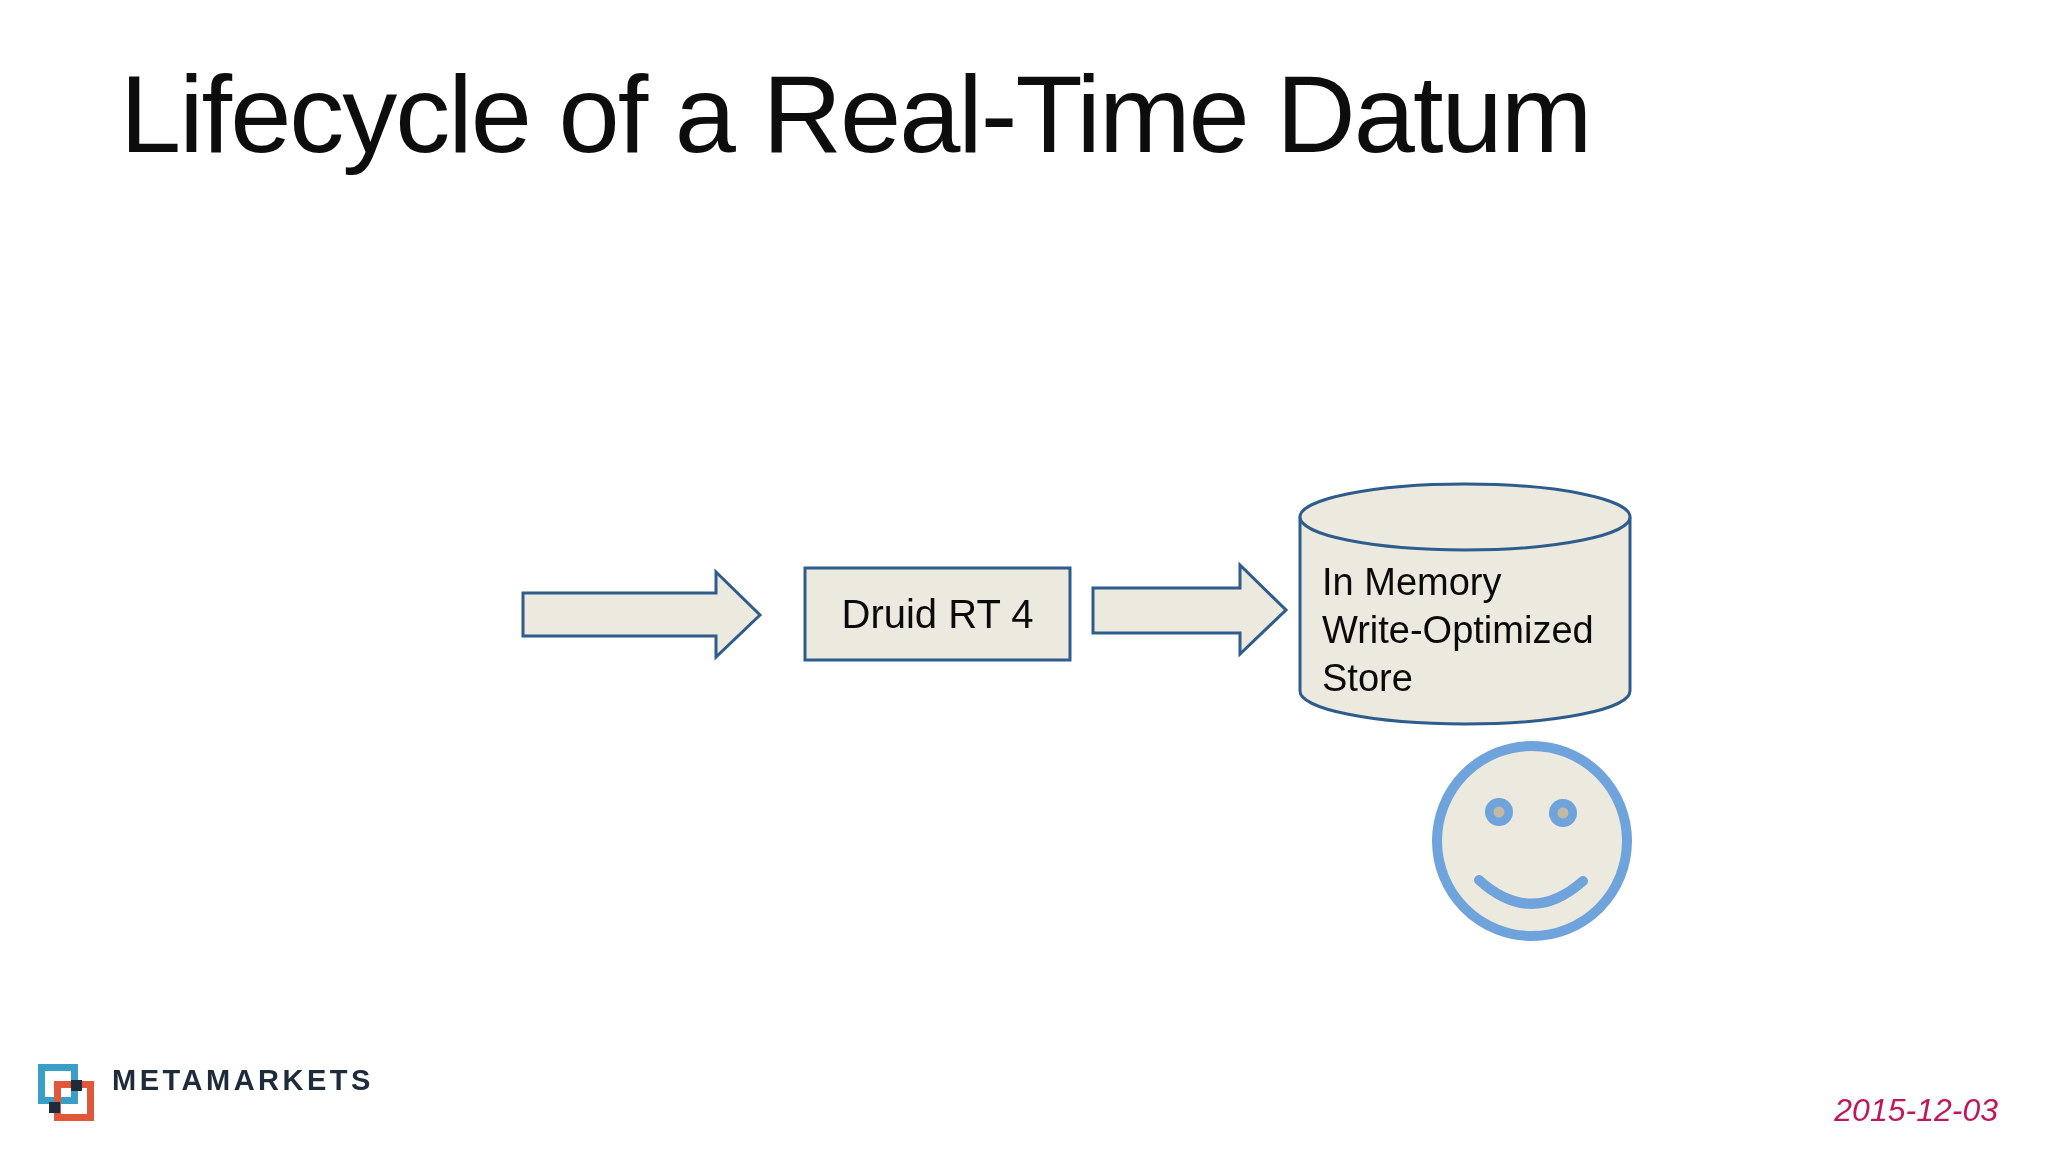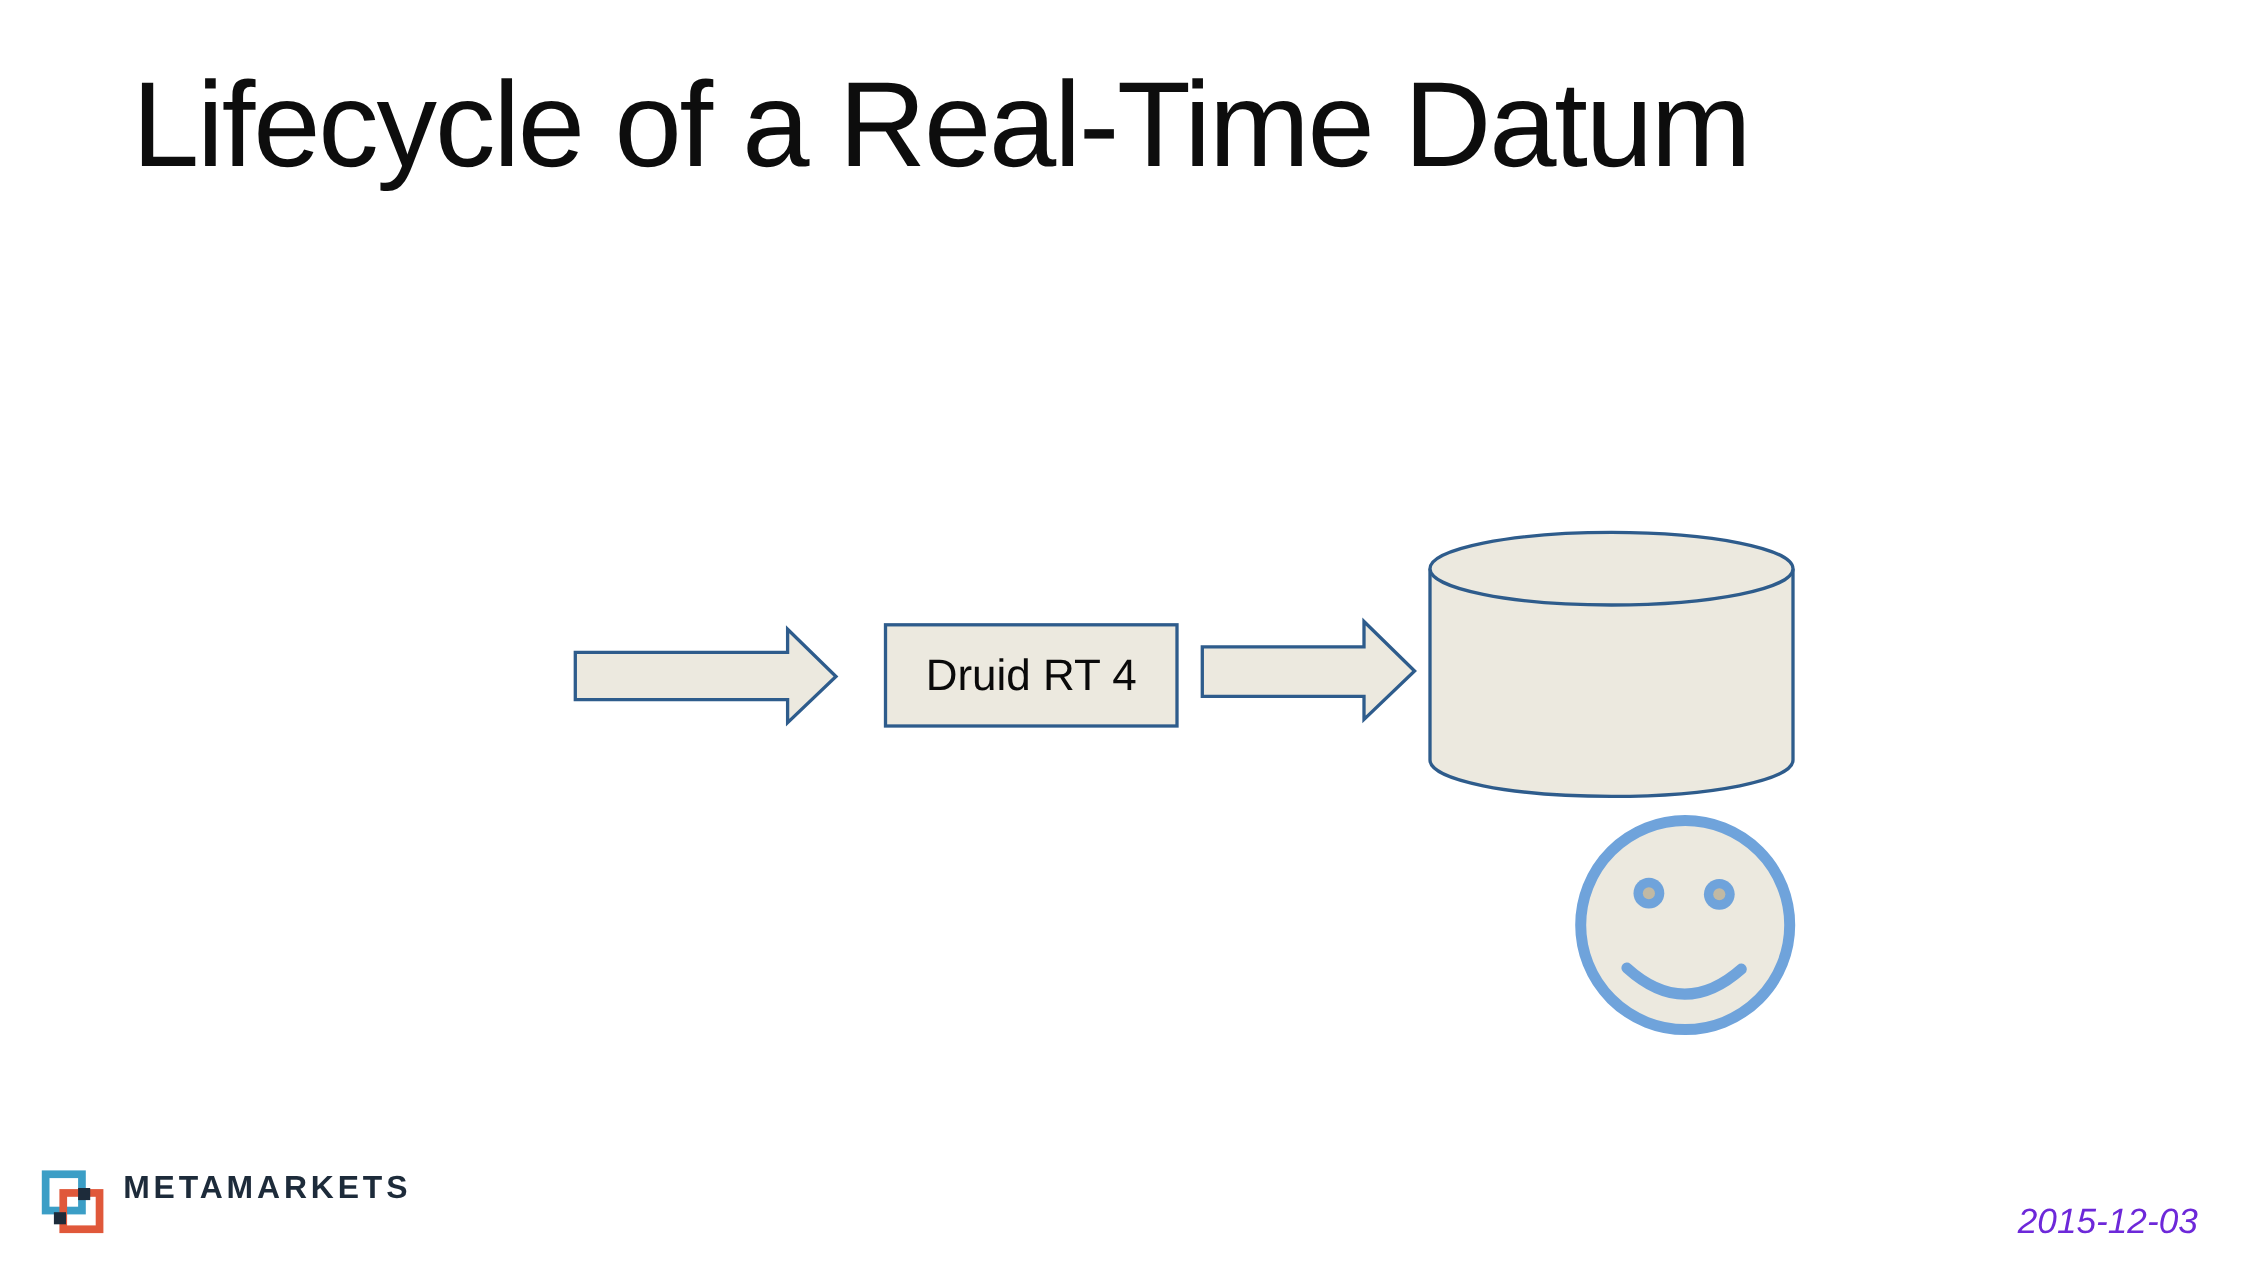--- a/index.html
+++ b/index.html
@@ -75,21 +75,21 @@
     font-weight: 700;
     letter-spacing: 3.5px;
     color: #1d2b3a;
   }
   .slide-date {
     position: absolute;
     right: 50px;
     top: 1092px;
     font-size: 32px;
     font-style: italic;
-    color: #6d28d9;
+    color: #be185d;
   }
 </style>
 </head>
 <body>
 
 <div class="slide">
 
   <div class="slide-title">Lifecycle of a Real-Time Datum</div>
 
   <svg class="shapes-svg" viewBox="0 0 2048 1152">
@@ -110,20 +110,25 @@
       <circle cx="1499" cy="812" r="14" fill="#6fa3db"></circle>
       <circle cx="1499" cy="812" r="5.5" fill="#c1b9a4"></circle>
       <circle cx="1563" cy="813" r="14" fill="#6fa3db"></circle>
       <circle cx="1563" cy="813" r="5.5" fill="#c1b9a4"></circle>
       <path d="M 1479 880 Q 1531 927 1583 881" fill="none" stroke="#6fa3db" stroke-width="10" stroke-linecap="round"></path>
     </g>
   </svg>
 
   <div class="node-label">Druid RT 4</div>
 
+  <div class="store-label">
+    <div>In Memory</div>
+    <div>Write-Optimized</div>
+    <div>Store</div>
+  </div>
 
   <div class="footer-logo">
     <svg class="logo-icon-svg" viewBox="0 0 64 72">
       <rect x="5.5" y="7.5" width="33" height="33" fill="none" stroke="#3b9ec6" stroke-width="7"></rect>
       <rect x="21.5" y="24.5" width="33" height="33" fill="none" stroke="#e0583a" stroke-width="7"></rect>
       <rect x="35" y="20" width="11" height="11" fill="#1d2b3a"></rect>
       <rect x="13" y="42" width="11" height="11" fill="#1d2b3a"></rect>
     </svg>
     <span class="logo-text">METAMARKETS</span>
   </div>

